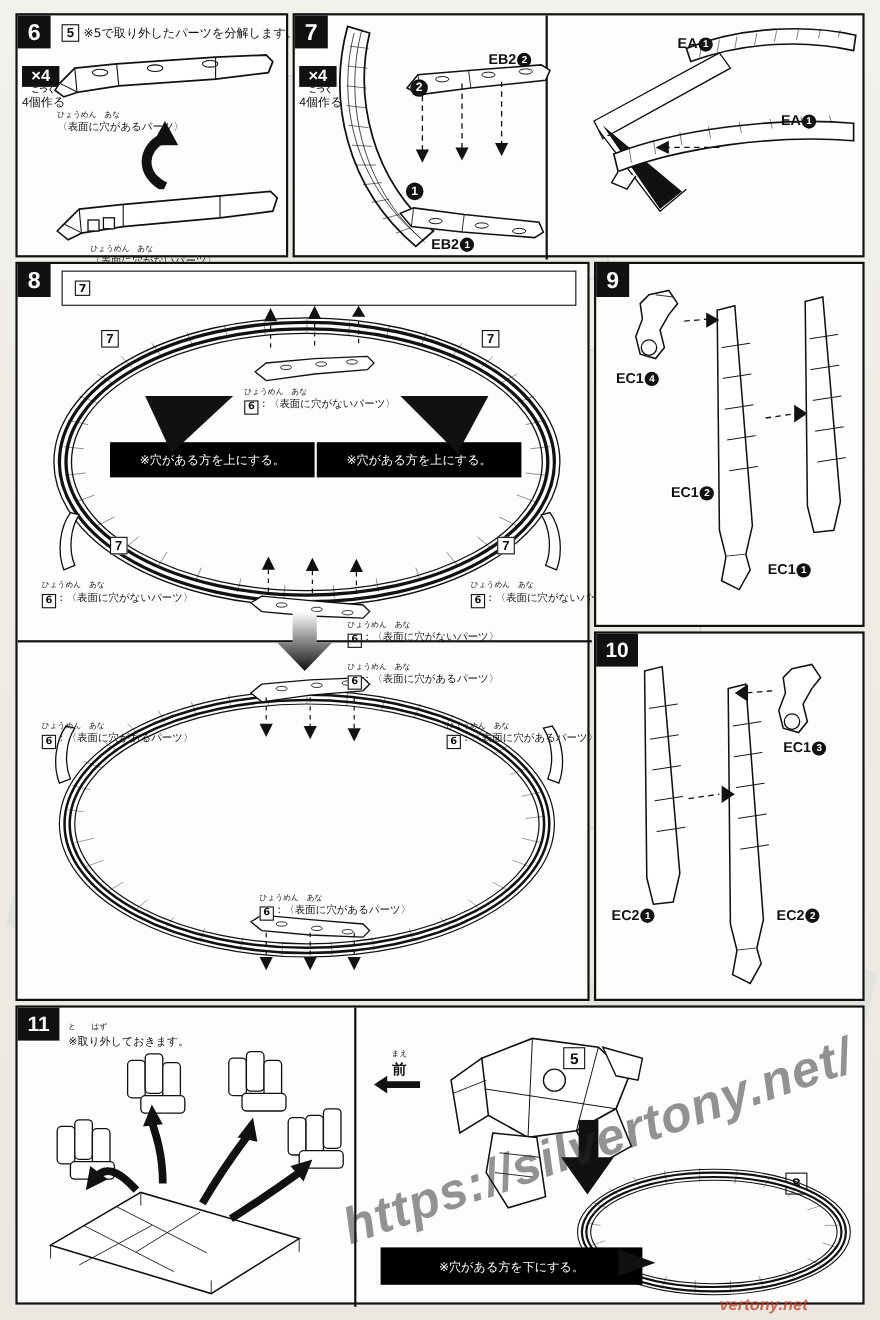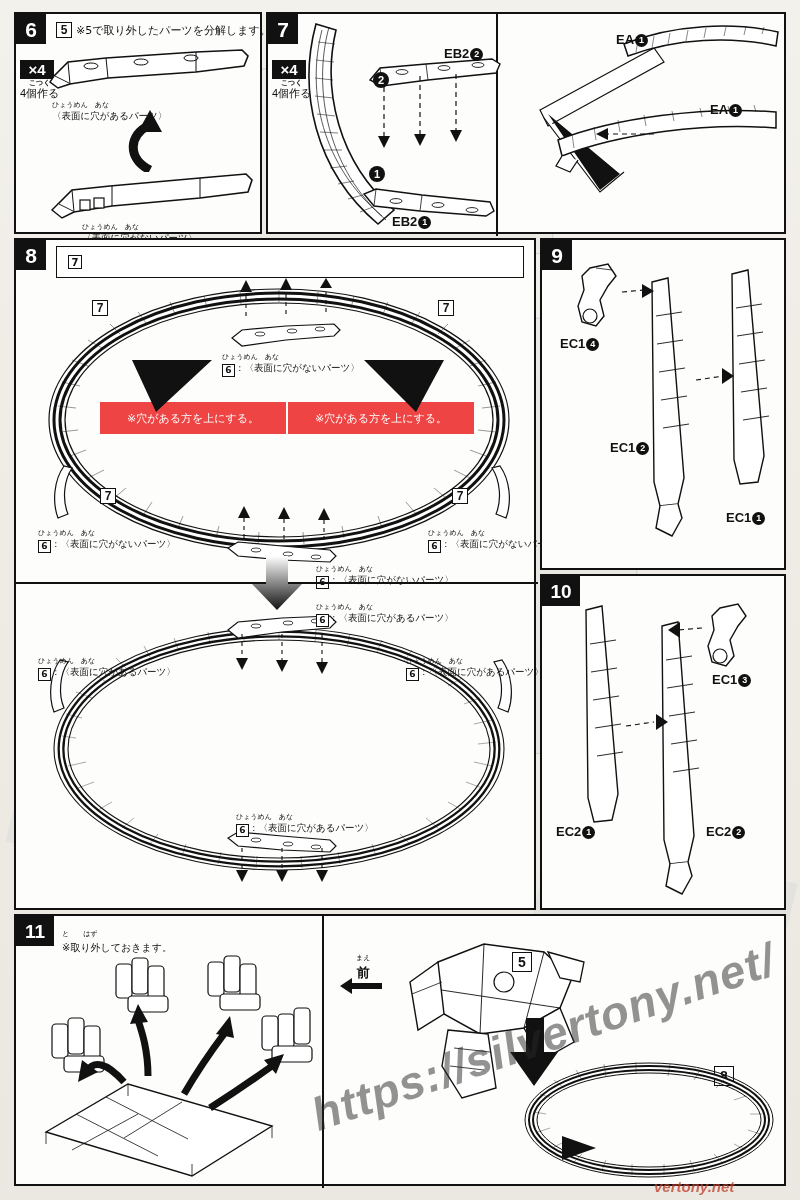--- a/index.html
+++ b/index.html
@@ -90,21 +90,21 @@
     margin-left:1px;
   }
   .callout{
     position:absolute;
     font-size:9.5px;
     white-space:nowrap;
     font-family:"DejaVu Sans", sans-serif;
   }
   .blackbar{
     position:absolute;
-    background:#ef4444;color:#fff;
+    background:#000000;color:#fff;
     font-size:11px;
     padding:3px 8px;
     font-family:"DejaVu Sans", sans-serif;
     white-space:nowrap;
   }
   .notebar{
     position:absolute;
     border:1.5px solid #111;
     background:#fff;
     font-size:10.5px;
@@ -479,21 +479,21 @@
       <path d="M86 24 L86 38 L98 31 Z" fill="#111"></path>
       <path d="M166 108 L166 124 L178 116 Z" fill="#111"></path>
     </svg>
 
     <div class="label" style="left:18px;top:96px;">
       <span>EC1</span><span class="circ">4</span>
     </div>
     <div class="label" style="left:68px;top:200px;">
       <span>EC1</span><span class="circ">2</span>
     </div>
-    <div class="label" style="left:184px;top:270px;">
+    <div class="label" style="left:156px;top:270px;">
       <span>EC1</span><span class="circ">1</span>
     </div>
   </div>
 
   <div class="panel" style="left:540px;top:574px;width:246px;height:336px;">
     <div class="stepnum wide" style="left:0;top:0;font-size:19px;">10</div>
 
     <svg style="position:absolute;left:14px;top:20px;" width="222" height="306" viewBox="0 0 222 306">
 
       <path d="M164 12 L182 8 L190 20 L182 30 L174 44 L178 60 L170 70 L156 66 L152 50 L158 34 L156 20 Z" fill="#fff" stroke="#111" stroke-width="1.4"></path>
@@ -611,20 +611,23 @@
       <ellipse cx="125" cy="60" rx="124" ry="57" fill="none" stroke="#111" stroke-width="1"></ellipse>
       <g stroke="#111" stroke-width=".45" fill="none" opacity=".8">
         <path d="M10 52 L22 54 M16 34 L28 38 M30 20 L40 28 M52 10 L58 20 M80 4 L82 16 M112 2 L112 14 M146 4 L144 16 M176 10 L170 20 M200 20 L192 28 M222 36 L210 40 M238 54 L226 54 M236 74 L224 70 M222 90 L210 84 M198 102 L190 94 M170 110 L166 100 M140 115 L140 104 M108 115 L108 104 M78 110 L82 100 M50 102 L58 94 M28 88 L40 82 M14 72 L26 68"></path>
       </g>
     </svg>
 
     <svg style="position:absolute;left:488px;top:102px;" width="60" height="70" viewBox="0 0 60 70">
       <path d="M22 0 L40 0 L40 34 L54 34 L30 68 L6 34 L22 34 Z" fill="#111"></path>
     </svg>
 
+    <div class="blackbar" style="left:330px;top:218px;width:222px;height:28px;display:flex;align-items:center;justify-content:center;">
+      <span>※穴がある方を下にする。</span>
+    </div>
     <svg style="position:absolute;left:546px;top:214px;" width="40" height="36" viewBox="0 0 40 36">
       <path d="M0 6 L0 30 L34 18 Z" fill="#111"></path>
     </svg>
   </div>
 
   <div class="wm" style="left:300px;top:1010px;">https://silvertony.net/</div>
   <div class="wm2" style="left:654px;top:1178px;">vertony.net</div>
 
 </div>
 

